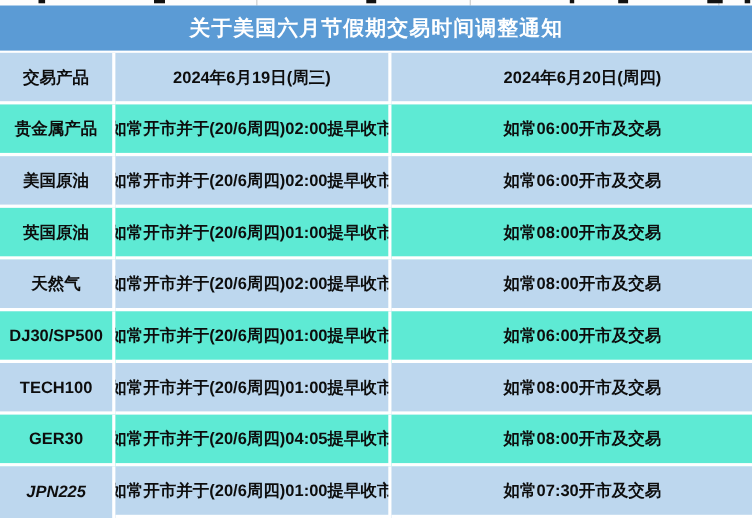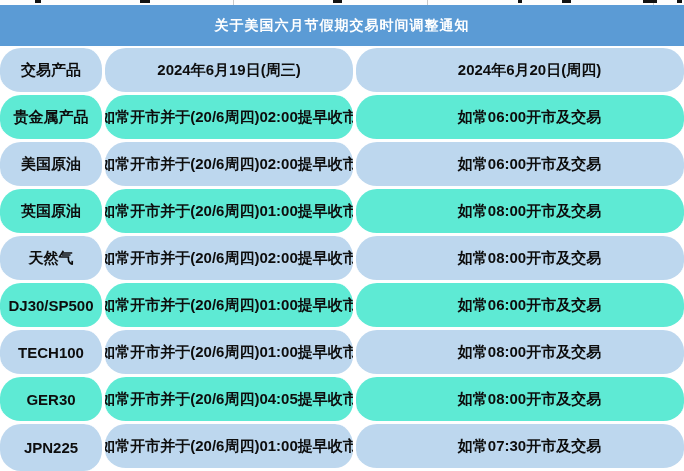--- a/index.html
+++ b/index.html
@@ -33,21 +33,21 @@
   
   .title-bar {
     position: absolute;
     top: 5px; left: 0;
     width: 684px; height: 41px;
     background: #5b9bd5;
     display: flex;
     align-items: center;
     justify-content: center;
     color: #ffffff;
-    font-size: 14px;
+    font-size: 19px;
     font-weight: 700;
     letter-spacing: 1px;
   }
 
   
   .table {
     position: absolute;
     top: 48px; left: 0;
     width: 684px;
   }
@@ -57,28 +57,27 @@
     border-right: 3px solid #ffffff;
     border-bottom: 3px solid #ffffff;
     display: flex;
     align-items: center;
     justify-content: center;
     font-size: 15px;
     font-weight: 700;
     color: #0d0d0d;
     white-space: nowrap;
     overflow: hidden;
-    border-radius: 21px;
   }
   .c1 { width: 105px; }
   .c2 { width: 251px; }
   .c3 { flex: 1; border-right: none; padding-left: 19px; }
   .row-dark  .cell { background: #bdd7ee; }
   .row-light .cell { background: #5eead4; }
-  .row:last-child .c1 { border-bottom: none; }
+  .row:last-child .c1 { border-bottom: none; font-style: italic; }
 </style>
 </head>
 <body>
 
 <div class="screen">
 
   <div class="top-sliver">
     <span class="sliver-line" style="left:233px"></span>
     <span class="sliver-line" style="left:427px"></span>
     <span class="sliver-line" style="left:653px"></span>

